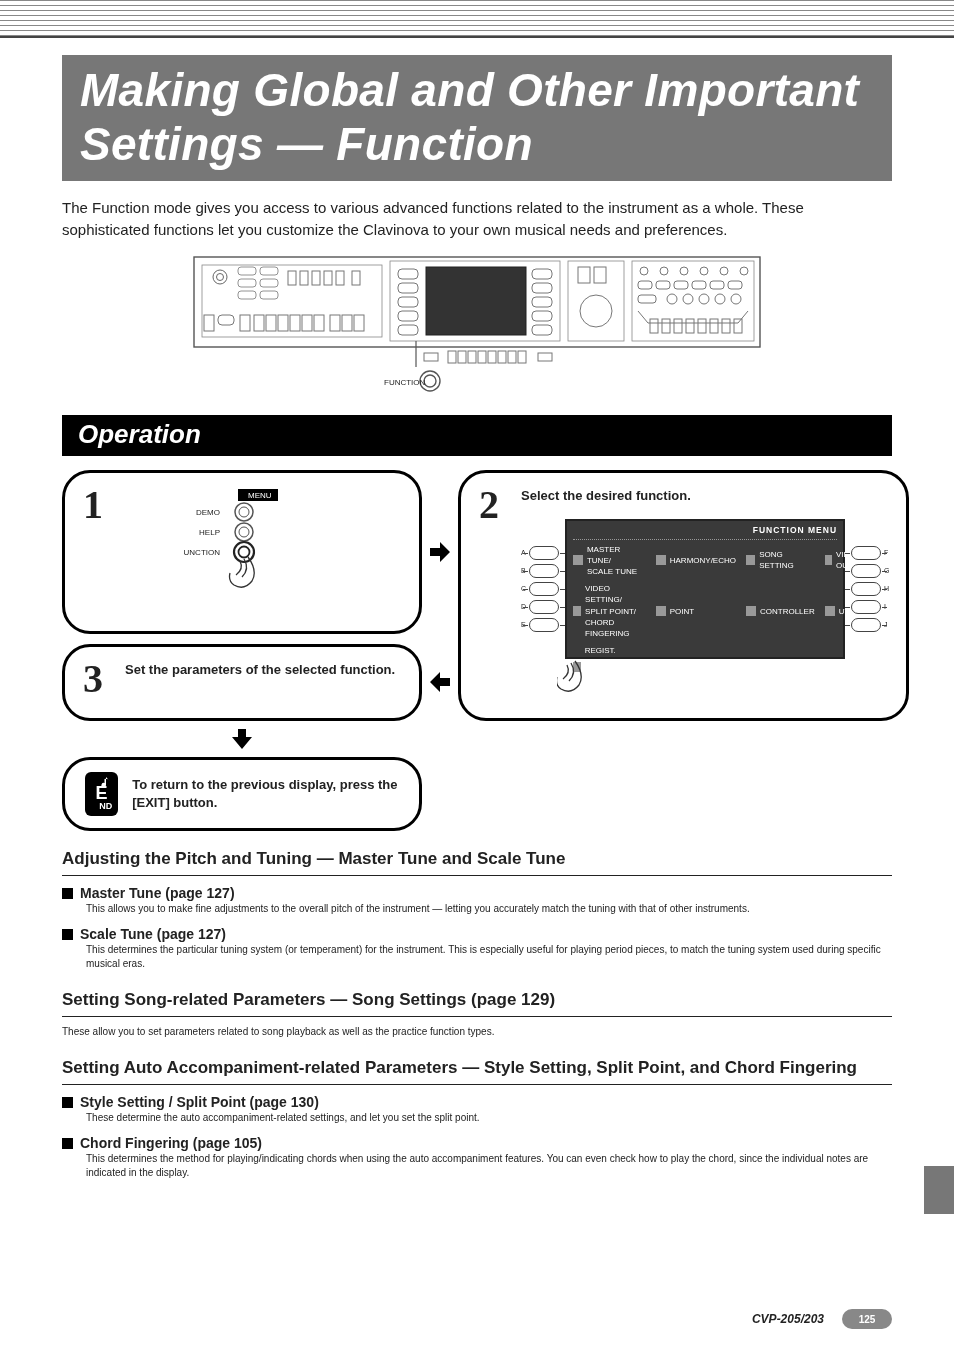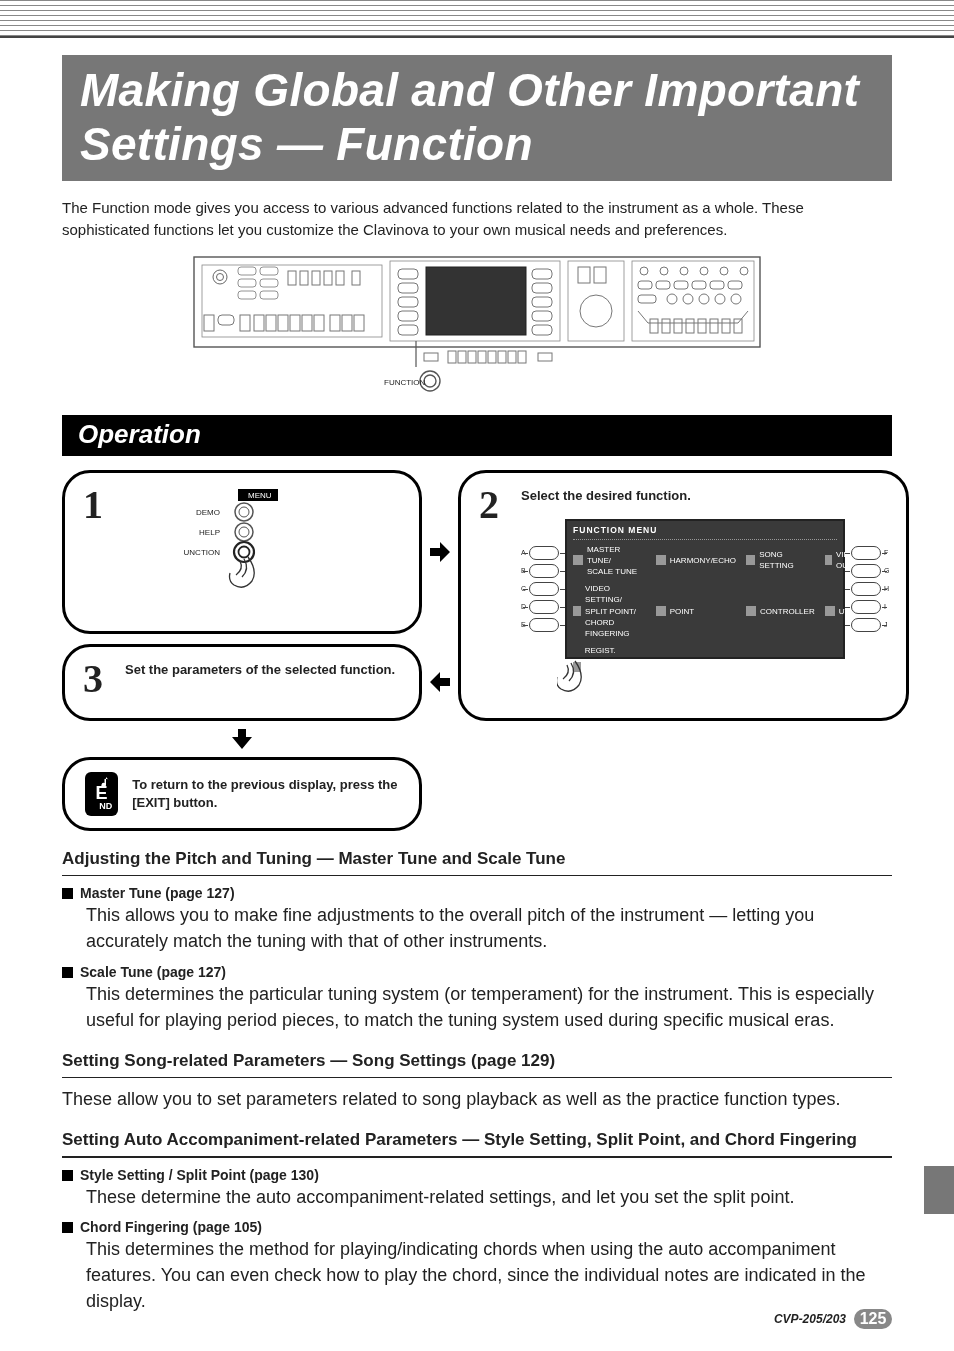--- a/index.html
+++ b/index.html
@@ -61,42 +61,42 @@
     width: 44px; height: 44px; background:#000; border-radius: 6px; color:#fff;
     display:flex; align-items:center; justify-content:center; font-weight:700; font-size: 18px;
     position: relative;
   }
   .end-icon sub { font-size: 9px; position: absolute; bottom: 5px; right: 6px; }
   .end-text { font-size: 13px; font-weight: 700; line-height: 1.35; }
   .func-screen {
     width: 280px; height: 140px; background:#3a3a3a; border: 2px solid #222; color:#fff;
     font-size: 8px; padding: 4px 6px;
   }
-  .func-screen .hd { text-align:left; font-weight:700; letter-spacing:1px; margin-bottom:4px; font-size:8.5px; border-bottom:1px dotted #999; padding-bottom:2px;}
+  .func-screen .hd { text-align:right; font-weight:700; letter-spacing:1px; margin-bottom:4px; font-size:8.5px; border-bottom:1px dotted #999; padding-bottom:2px;}
   .func-screen .grid2 { display:grid; grid-template-columns: 1fr 1fr 1fr 1fr; gap: 6px 10px; }
   .func-screen .itm { display:flex; align-items:center; gap:4px; }
   .func-screen .ico { width:10px; height:10px; background:#999; display:inline-block; }
   h2.sect {
     font-family: "Helvetica Neue", Arial, sans-serif;
     font-weight: 700; font-size: 17px; margin: 18px 0 6px 0;
   }
   .rule { height: 1.5px; background: #222; margin-bottom: 8px; }
   .sub { margin: 8px 0 4px 0; }
   .sub-label { font-weight: 700; font-size: 14px; }
-  .sub p, .flat p { font-size: 18px; line-height: 1.45; margin-left: 24px; }
+  .sub p, .flat p { font-size: 10px; line-height: 1.45; margin-left: 24px; }
   .flat p { margin-left: 0; }
   .sq { display:inline-block; width:11px; height:11px; background:#000; margin-right:7px; vertical-align:-1px;}
   .side-tab { position:absolute; right:0; top:1166px; width:30px; height:48px; background:#777; }
   .footer {
-    position:absolute; bottom: 22px; right: 62px; display:flex; align-items:center; gap:8px;
+    position:absolute; bottom: 22px; right: 62px; display:flex; align-items:center; gap:18px;
     font-size: 12px; font-style: italic; font-weight:700;
   }
   .pg-badge {
-    width: 38px; height: 20px; background:#888; color:#fff; border-radius: 10px;
-    display:flex; align-items:center; justify-content:center; font-style:normal; font-size:16px;
+    width: 50px; height: 20px; background:#888; color:#fff; border-radius: 10px;
+    display:flex; align-items:center; justify-content:center; font-style:normal; font-size:10px;
   }
   .screen-row { display:flex; align-items:center; gap:6px; justify-content:center; }
   .sidebtns { display:flex; flex-direction:column; gap:4px; }
   .sbtn { width:30px; height:14px; border:1.4px solid #444; border-radius:7px; position:relative;}
   .sbtn::before, .sbtn::after { content:""; position:absolute; top:50%; width:5px; height:1.4px; background:#444; }
   .sbtn::before { left:-7px; } .sbtn::after { right:-7px; }
   .sbtn-label { font-size:7px; line-height:14px; }
   .panel1-svg { width: 160px; height: 110px; display:block; margin: 0 auto; }
 </style>
 </head>

